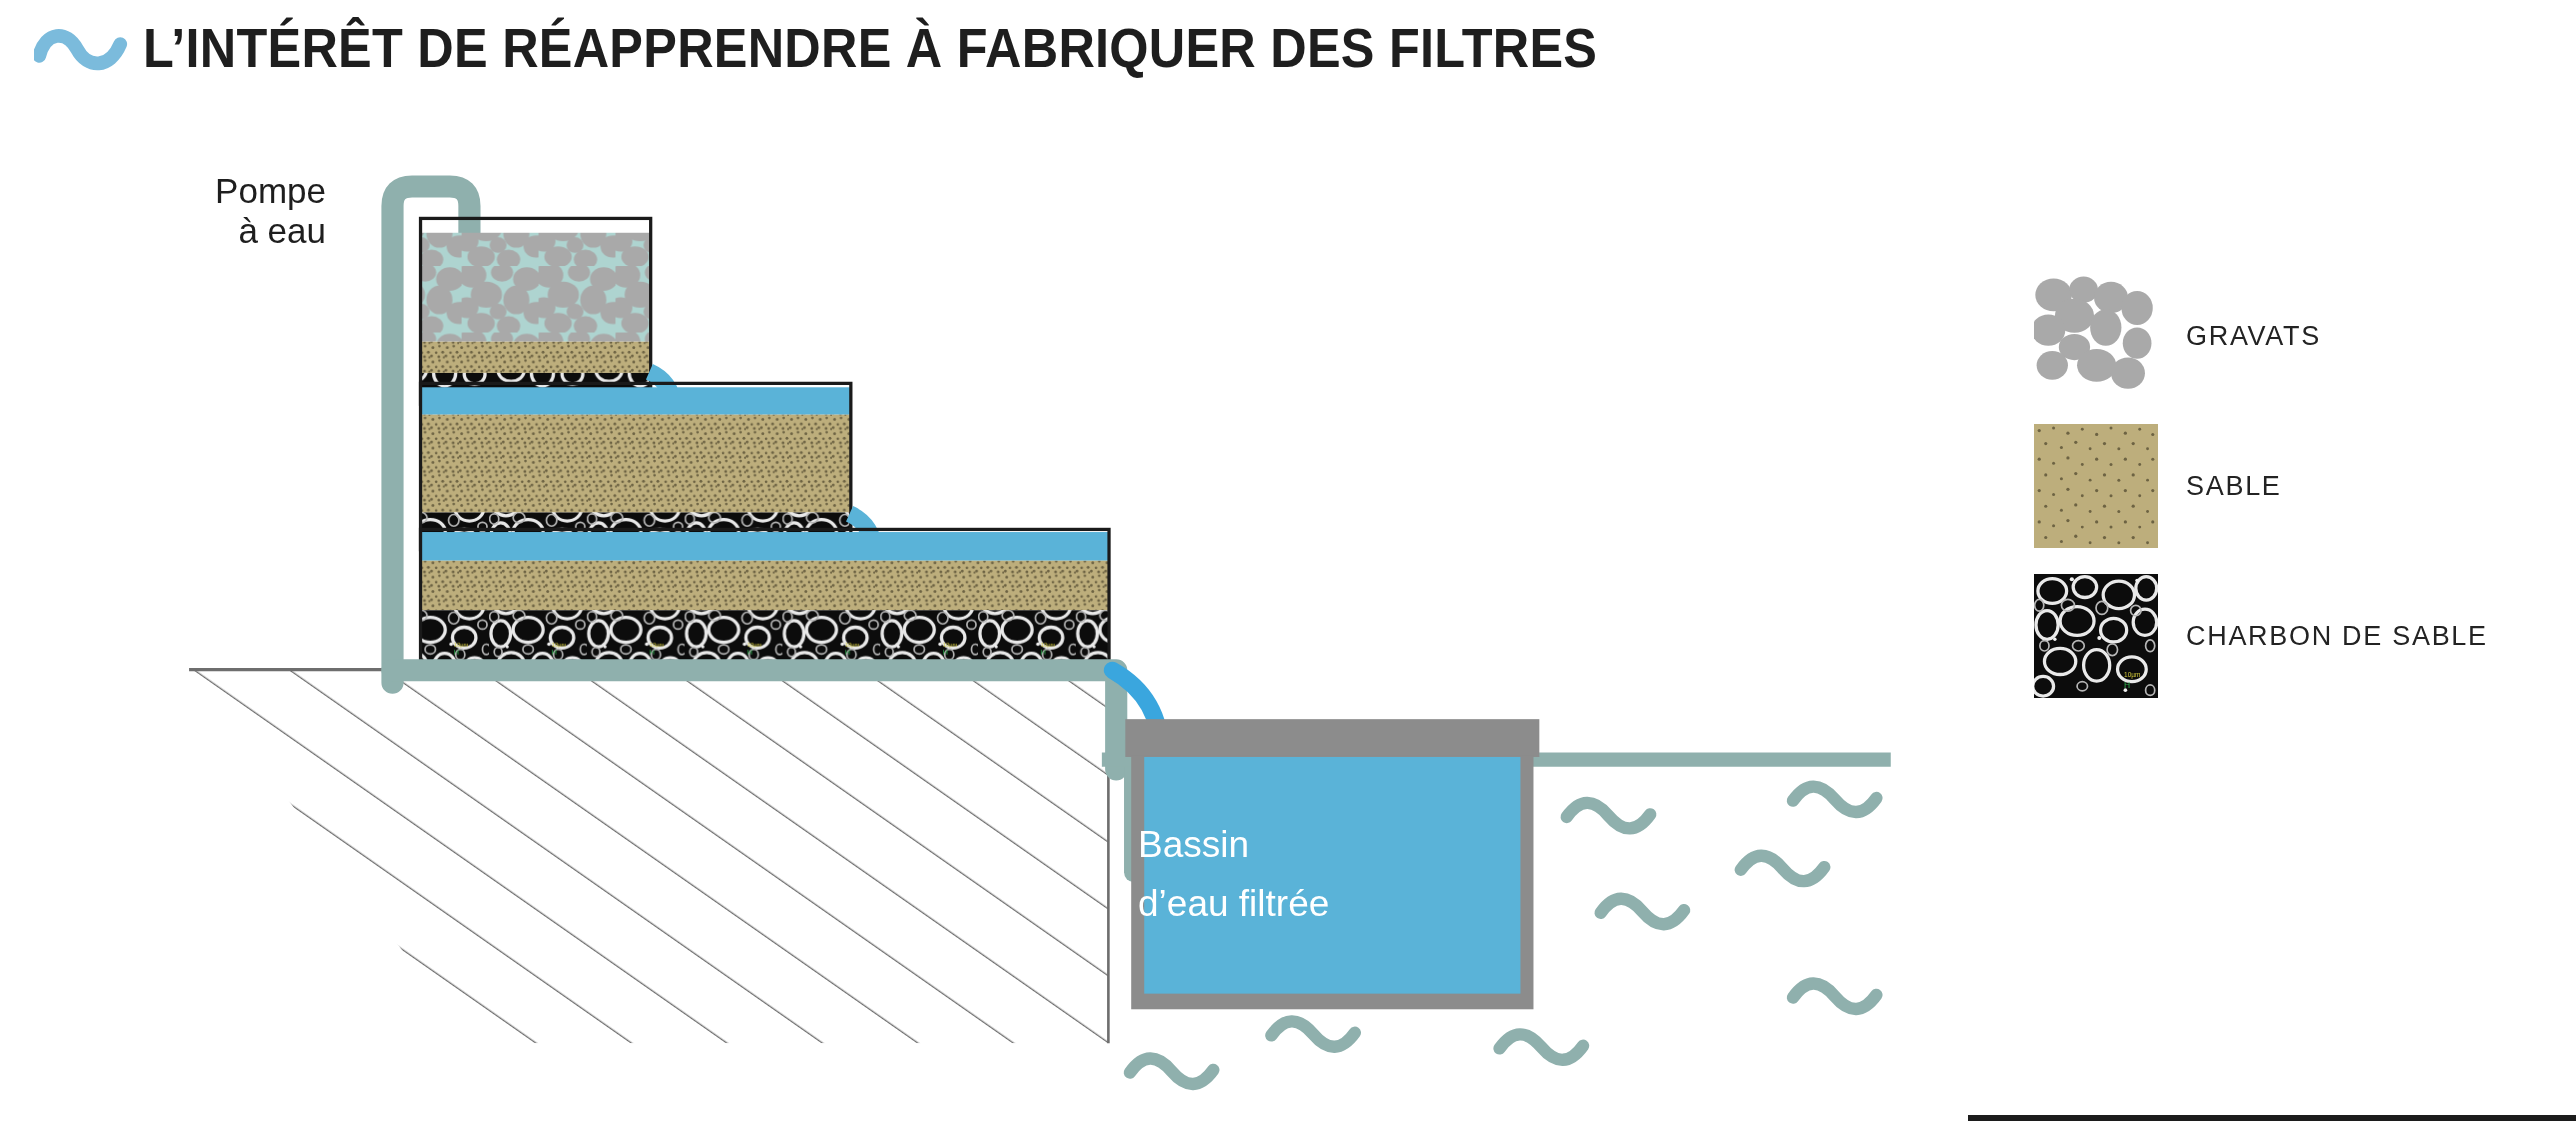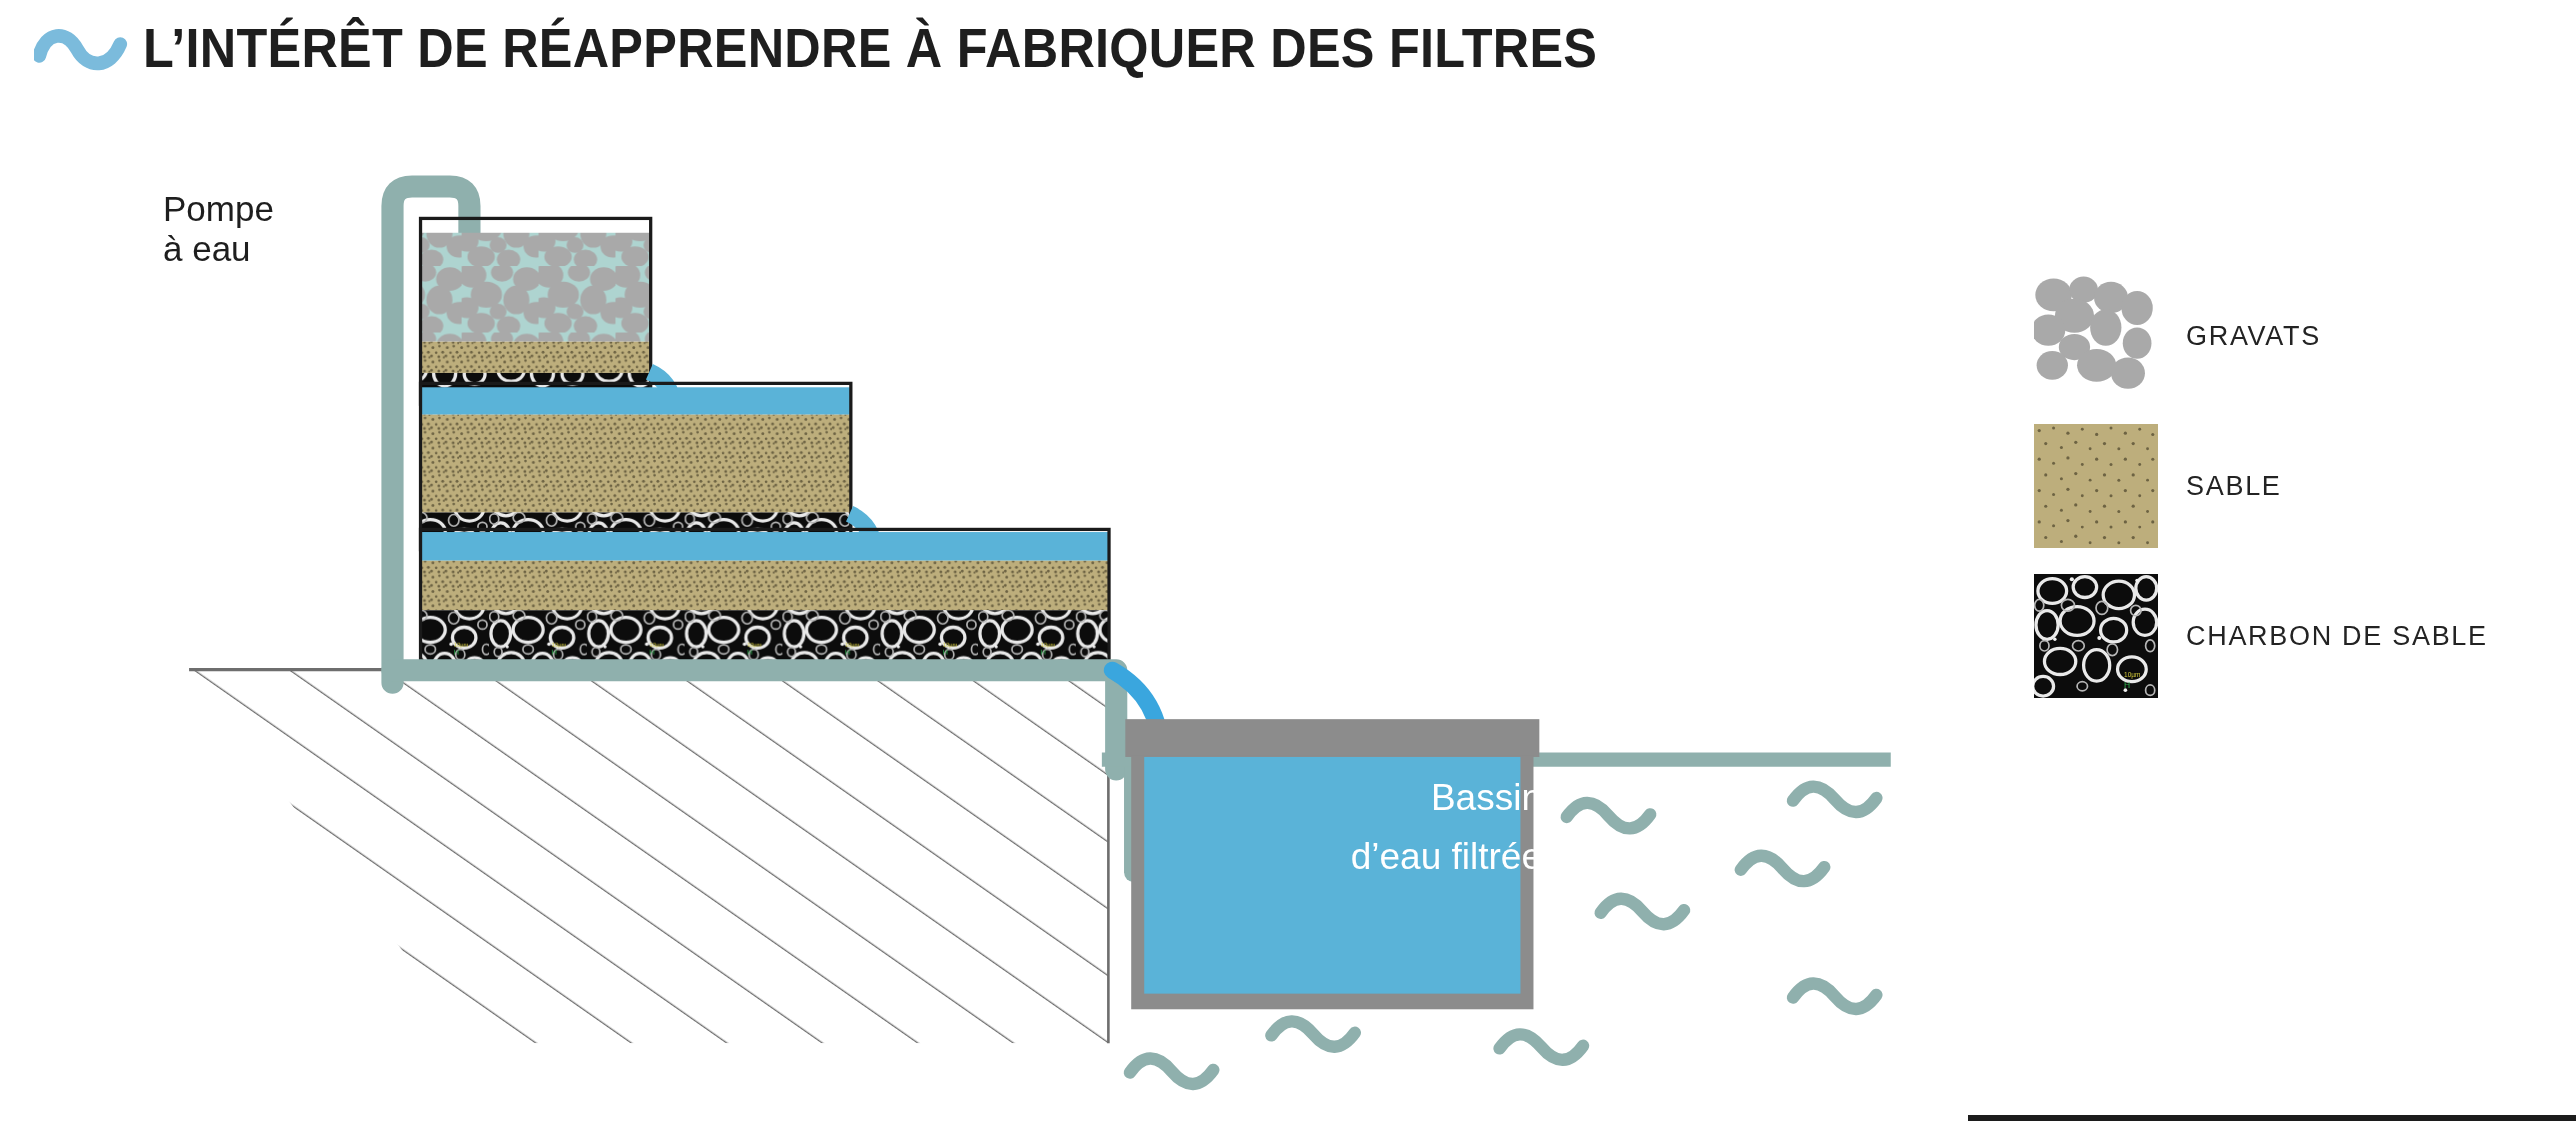--- a/index.html
+++ b/index.html
@@ -23,23 +23,23 @@
 
   
   #stage{position:absolute;left:0;top:0;width:2576px;height:1126px;}
   #stage svg{position:absolute;left:0;top:0;}
 
   
   .diag-label{
     position:absolute;color:#1e1e1e;font-size:35px;line-height:40px;
     font-weight:400;white-space:pre-line;
   }
-  #pump-label{left:163px;top:189px;text-align:left;width:163px;}
+  #pump-label{left:163px;top:171px;text-align:right;width:163px;}
   #basin-label{
-    left:1138px;top:768px;width:404px;text-align:right;
+    left:1138px;top:815px;width:404px;text-align:left;
     color:#ffffff;font-size:37px;line-height:59px;white-space:pre-line;
   }
 
   
   #legend{position:absolute;left:2034px;top:261px;width:515px;}
   .legend-row{display:flex;align-items:center;height:150px;}
   .legend-swatch{width:124px;height:124px;flex:0 0 124px;position:relative;overflow:hidden;}
   .legend-text{
     margin-left:28px;font-size:27px;letter-spacing:1.7px;
     color:#232323;font-weight:300;white-space:nowrap;

